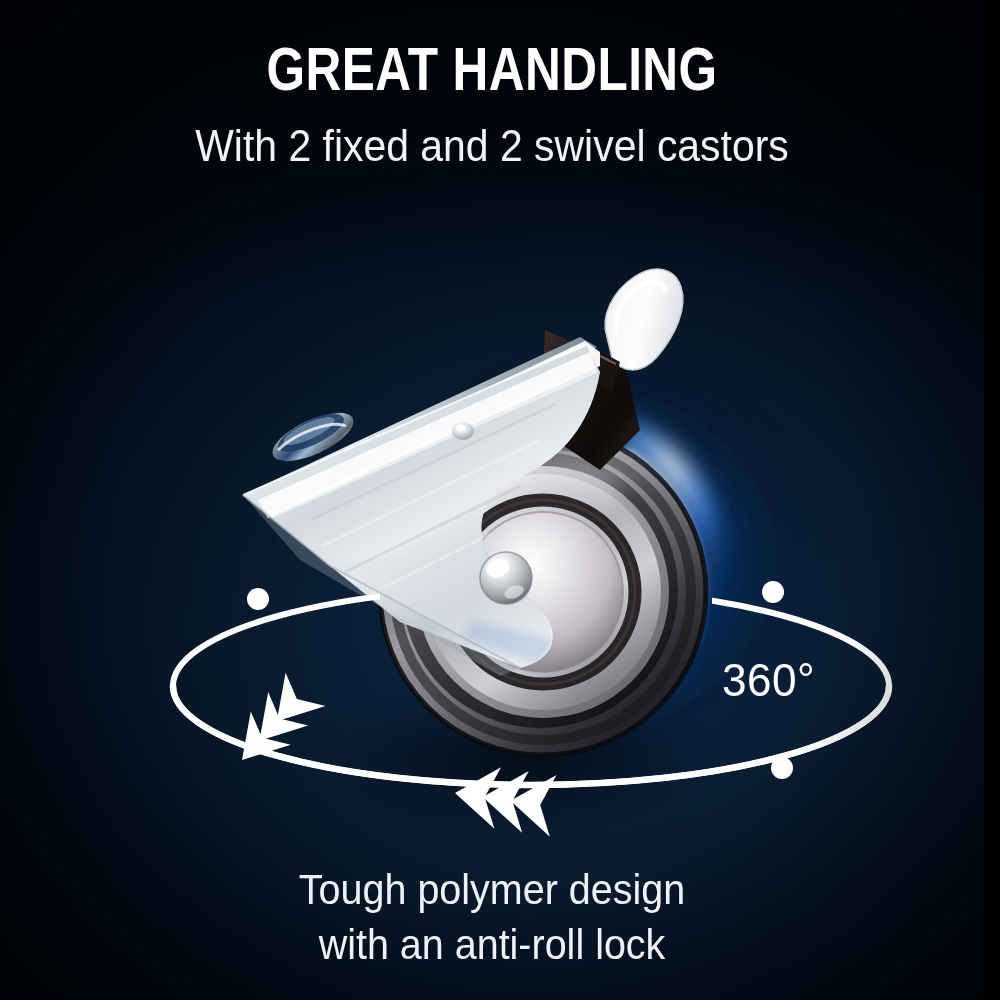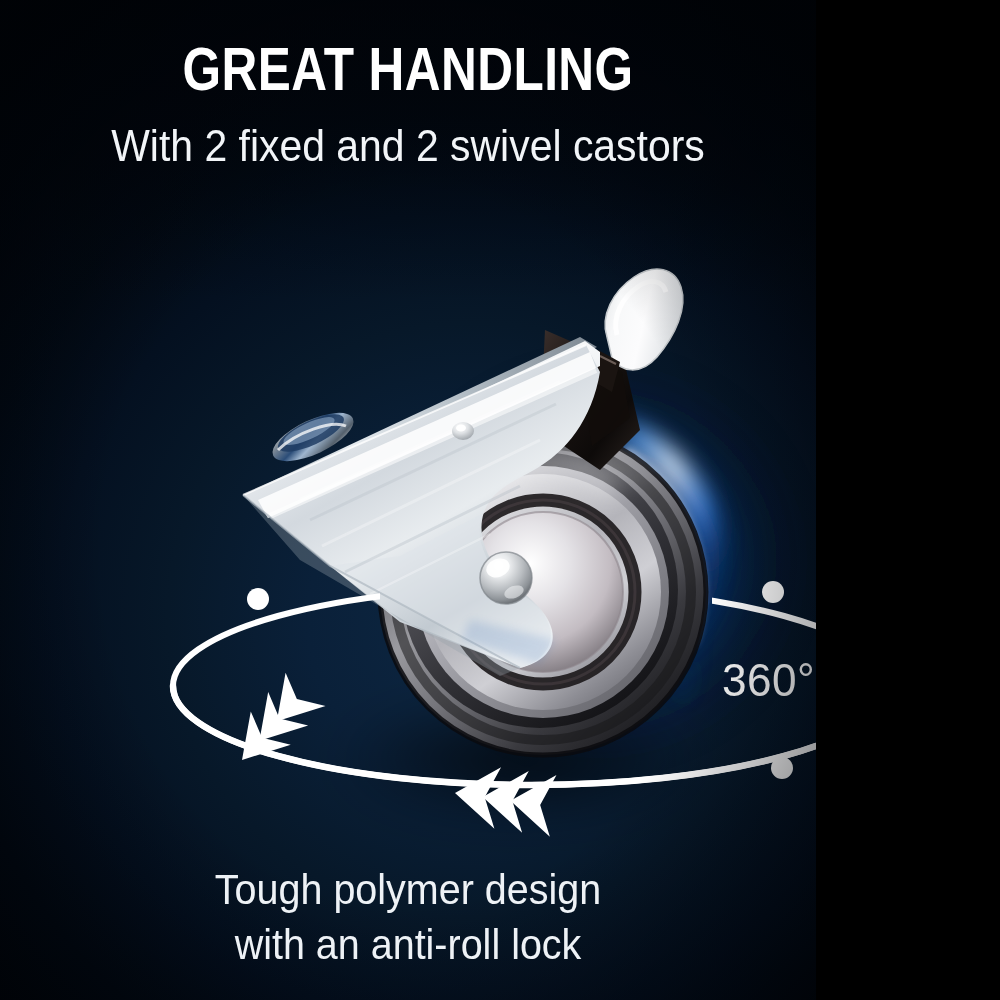--- a/index.html
+++ b/index.html
@@ -3,21 +3,21 @@
 <meta charset="utf-8">
 <title>Great Handling Castor</title>
 <style>
   html, body {
     margin: 0;
     padding: 0;
     background: #000;
   }
   #stage {
     position: relative;
-    width: 816px;
+    width: 984px;
     height: 1000px;
     overflow: hidden;
     font-family: "Liberation Sans", "DejaVu Sans", sans-serif;
     background: #01060e;
   }
   
   .bg-base {
     position: absolute;
     inset: 0;
     background: #01060d;

